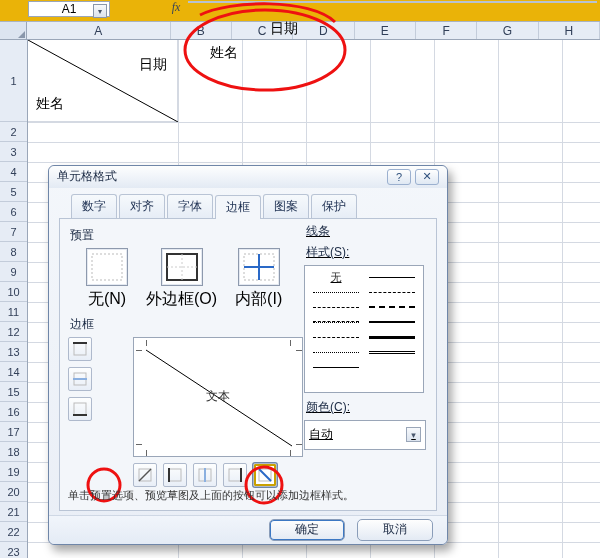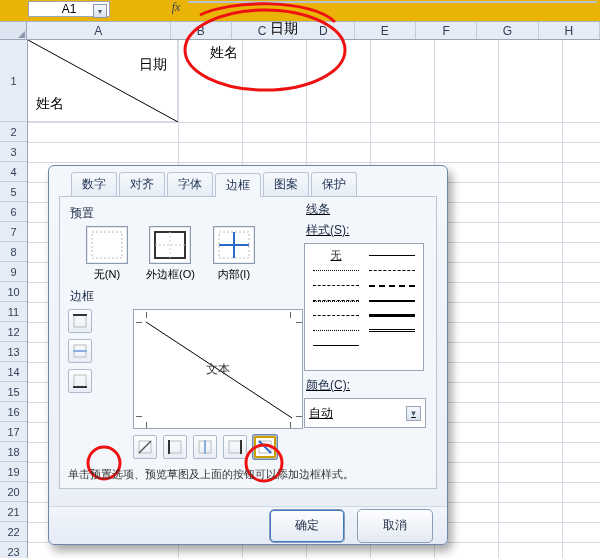--- a/index.html
+++ b/index.html
@@ -163,21 +163,21 @@
 
   .group-label { font-size:12px; color:#1b2a44; margin:2px 0 4px 2px; }
 
   .presets { display:flex; gap:18px; margin-left:18px; }
   .preset { display:flex; flex-direction:column; align-items:center; gap:3px; cursor:pointer;}
   .preset .pbox {
     width:42px;height:38px;border:1px solid #8d99ad;background:#fff;
     display:flex;align-items:center;justify-content:center;
     box-shadow: inset 0 0 0 1px #e4e9f1;
   }
-  .preset .plabel { font-size:11px; }
+  .preset .plabel { font-size:16px; }
   .preset .pbox svg { display:block; }
 
   .border-section { display:flex; margin-top:4px;gap:35px; }
   .side-btns-left, .side-btns-bottom { display:flex; }
   .side-btns-left { flex-direction:column; gap:6px; margin-right:6px; }
   .side-btns-bottom { gap:6px; margin-top:6px; margin-left:0; }
   .bbtn {
     width:24px;height:24px;border:1px solid #aeb9cc;background:linear-gradient(#fdfefe,#e8eef7);
     display:flex;align-items:center;justify-content:center;cursor:pointer;border-radius:2px;position:relative;
   }
@@ -217,21 +217,21 @@
     font-size:11px;color:#333;line-height:1.4;
   }
 
   .dlg-footer {
     height:38px; display:flex; align-items:center; justify-content:flex-end; gap:12px; padding:0 14px;
     border-top:1px solid #cfd8e5;
     background:linear-gradient(#f1f5fb,#e4ebf5);
     border-bottom-left-radius:6px;border-bottom-right-radius:6px;
   }
   .btn {
-    min-width:76px; height:34px; border:1px solid #8a9db9; border-radius:5px;
+    min-width:76px; height:22px; border:1px solid #8a9db9; border-radius:5px;
     background:linear-gradient(#fefefe,#e3eaf4);
     display:flex;align-items:center;justify-content:center;cursor:pointer;color:#1b2a44;
   }
   .btn.primary { box-shadow:0 0 0 1px #3c78c3 inset; }
 </style>
 </head>
 <body>
 
 <div class="fx-row">
   <div class="name-box">
@@ -325,20 +325,26 @@
 </div>
 
 <svg class="red-annot" style="left:170px;top:0;" width="190" height="100">
   <ellipse cx="95" cy="50" rx="80" ry="40" fill="none" stroke="#e11" stroke-width="3"></ellipse>
   <path d="M30 15 C60 0,140 -2,165 22" fill="none" stroke="#e11" stroke-width="3"></path>
 </svg>
 <span style="position:absolute;left:270px;top:20px;font-size:14px;">日期</span>
 <span style="position:absolute;left:210px;top:44px;font-size:14px;">姓名</span>
 
 <div class="dialog">
+  <div class="dlg-title">
+    <span>单元格格式</span>
+    <span class="spacer"></span>
+    <span class="winbtn">?</span>
+    <span class="winbtn">✕</span>
+  </div>
   <div class="dlg-body">
     <div class="tabs">
       <div class="tab">数字</div>
       <div class="tab">对齐</div>
       <div class="tab">字体</div>
       <div class="tab active">边框</div>
       <div class="tab">图案</div>
       <div class="tab">保护</div>
     </div>
     <div class="tab-pane">

